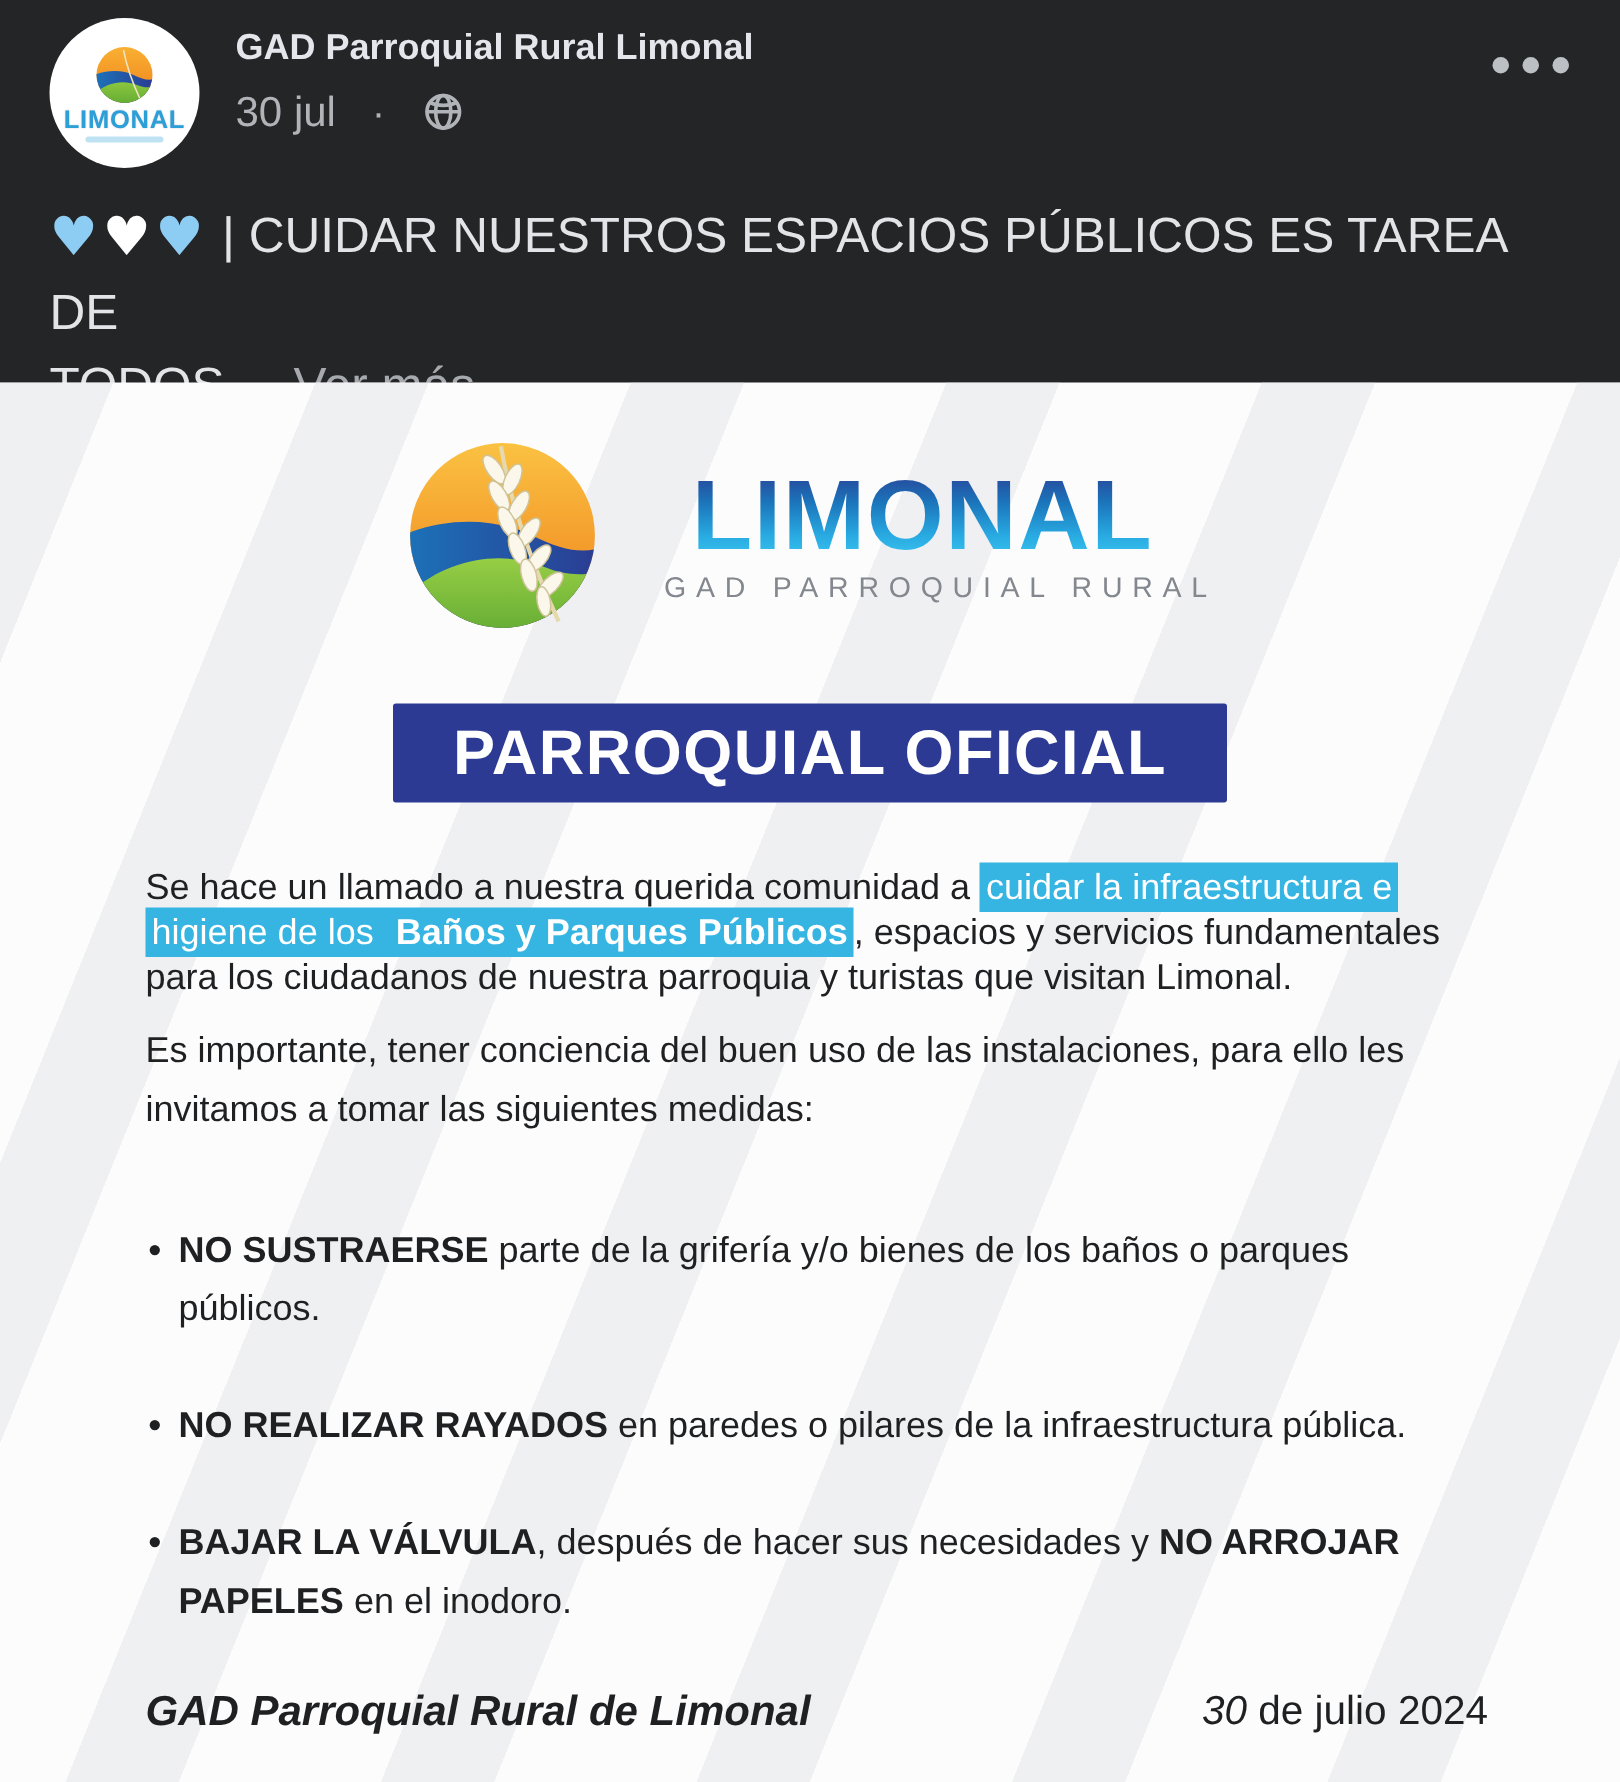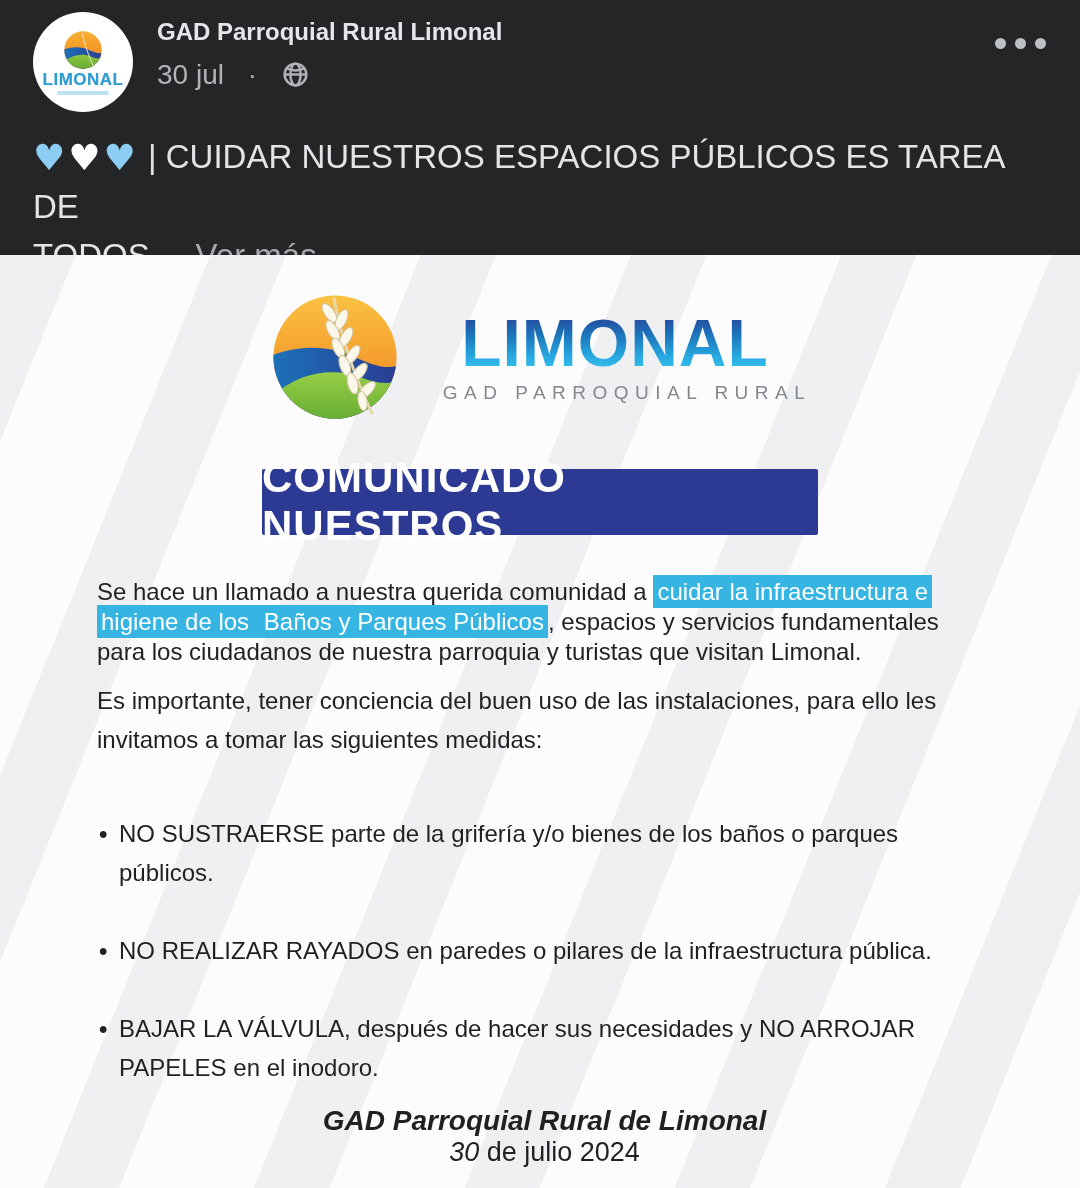--- a/index.html
+++ b/index.html
@@ -57,24 +57,24 @@
   }
   .banner span{color:#fff;font-size:42px;font-weight:800;letter-spacing:1px;}
   .intro,.measures,.bullets,.closing{white-space:pre-line;}
   .intro{margin:42px 20px 0 97px;font-size:24px;line-height:30px;}
   .hl{background:#36b5e2;color:#fff;padding:3px 4px;
       -webkit-box-decoration-break:clone;box-decoration-break:clone;}
   .measures{margin:14px 20px 0 97px;font-size:24px;line-height:39px;}
   .bullets{list-style:none;margin:16px 20px 0 97px;padding:0;font-size:24px;line-height:39px;}
   .bullets li{position:relative;padding-left:22px;}
   .bullets li::before{content:"\2022";position:absolute;left:2px;top:0;font-weight:700;}
-  b,.b{font-weight:400;}
+  b,.b{font-weight:700;}
   .flyer-footer{
-    position:absolute;left:97px;right:88px;bottom:20px;
-    display:flex;justify-content:space-between;align-items:center;flex-direction:column;
+    position:absolute;left:97px;right:88px;bottom:31px;
+    display:flex;justify-content:space-between;align-items:flex-start;
   }
   .signature{font-size:28px;font-weight:700;font-style:italic;}
   .f-date{font-size:27px;}
   .d-ital{font-style:italic;}
   
   .globe-icon{display:block;}
 </style>
 </head>
 <body>
 
@@ -174,21 +174,21 @@
           <ellipse cx="85" cy="100" rx="4" ry="9" transform="rotate(-10 85 100)"></ellipse>
         </g>
       </svg>
       <div class="logo-text">
         <div class="brand">LIMONAL</div>
         <div class="brand-sub">GAD PARROQUIAL RURAL</div>
       </div>
     </div>
 
     <div class="banner">
-      <span>COMUNICADO NUESTROS</span>
+      <span>PARROQUIAL OFICIAL</span>
     </div>
 
     <p class="intro"><span>Se hace un llamado a nuestra querida comunidad a </span><span class="hl">cuidar la infraestructura e
 higiene de los </span><span class="hl b">Baños y Parques Públicos</span><span>, espacios y servicios fundamentales
 para los ciudadanos de nuestra parroquia y turistas que visitan Limonal.</span></p>
 
     <p class="measures">Es importante, tener conciencia del buen uso de las instalaciones, para ello les
 invitamos a tomar las siguientes medidas:</p>
 
     <ul class="bullets">

